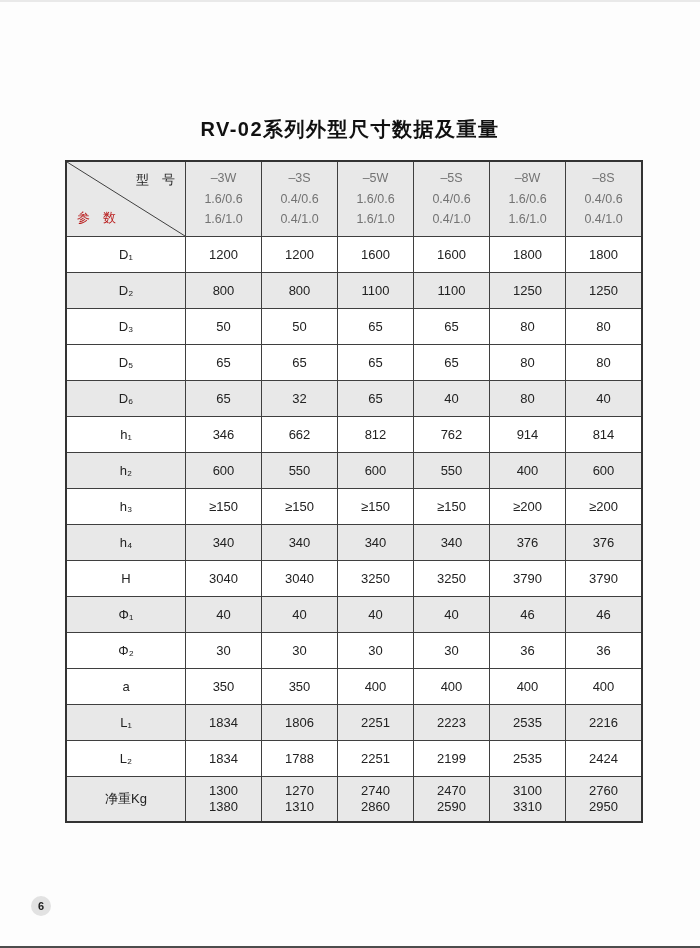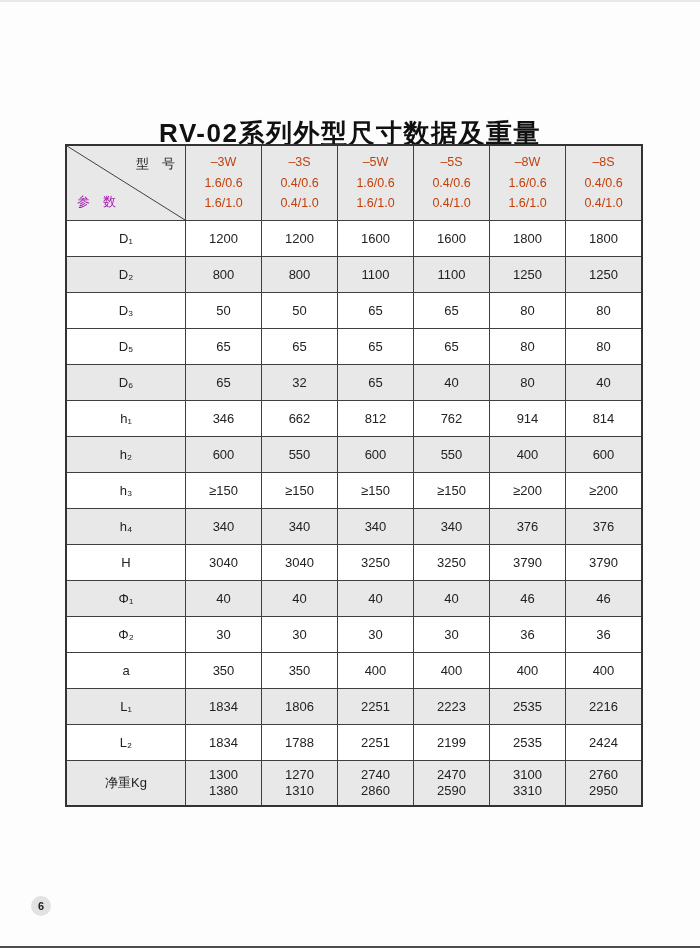--- a/index.html
+++ b/index.html
@@ -10,50 +10,50 @@
     font-family:"Liberation Sans","DejaVu Sans",sans-serif;
     color:#222;
     overflow:hidden;
   }
   .top-edge{position:absolute;top:0;left:0;width:100%;height:2px;background:#e9e9e9;}
   .bottom-edge{position:absolute;bottom:0;left:0;width:100%;height:2px;background:#4d4d4d;}
 
   .title{
     position:absolute;top:116px;left:0;width:100%;
     margin:0;text-align:center;
-    font-size:26px;font-weight:bold;color:#111;
+    font-size:20px;font-weight:bold;color:#111;
     letter-spacing:1.5px;
   }
 
   .spec-table{
-    position:absolute;left:65px;top:144px;
+    position:absolute;left:65px;top:160px;
     border-collapse:collapse;table-layout:fixed;
     width:568px;
     border:2px solid #333;
     padding-left:20px;
   }
   .spec-table th,.spec-table td{
     border:1px solid #3f3f3f;
     padding:0;margin:0;
     text-align:center;vertical-align:middle;
     font-weight:normal;
   }
   .corner-cell{
     position:relative;width:118px;height:74px;
     background:#e8e8e8;
   }
   .corner-cell svg{position:absolute;top:0;left:0;width:100%;height:100%;display:block;}
   .corner-top{position:absolute;top:9px;right:10px;font-size:13px;color:#222;}
-  .corner-bottom{position:absolute;bottom:9px;left:10px;font-size:13px;color:#a21caf;}
+  .corner-bottom{position:absolute;bottom:9px;left:10px;font-size:13px;color:#b91c1c;}
 
   .col-head{
     width:75px;height:74px;
     background:#e8e8e8;
     font-size:12.5px;line-height:1.65;
-    white-space:pre-line;color:#c2410c;
+    white-space:pre-line;color:#737373;
   }
 
   .spec-table tbody td{height:35px;font-size:13px;background:#ffffff;}
   .spec-table tbody tr.shaded td{background:#e8e8e8;}
   .spec-table tbody tr.last-row td{
     height:44px;white-space:pre-line;line-height:1.2;
   }
   .param-cell{font-size:13.5px;}
 
   .page-number{

